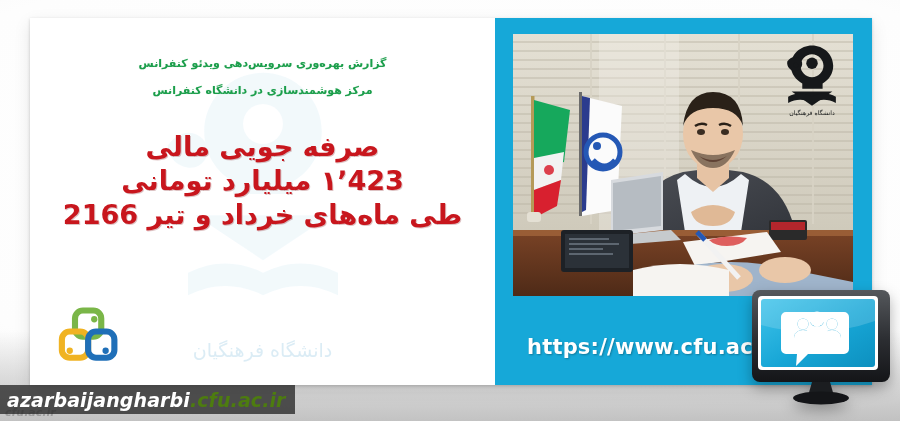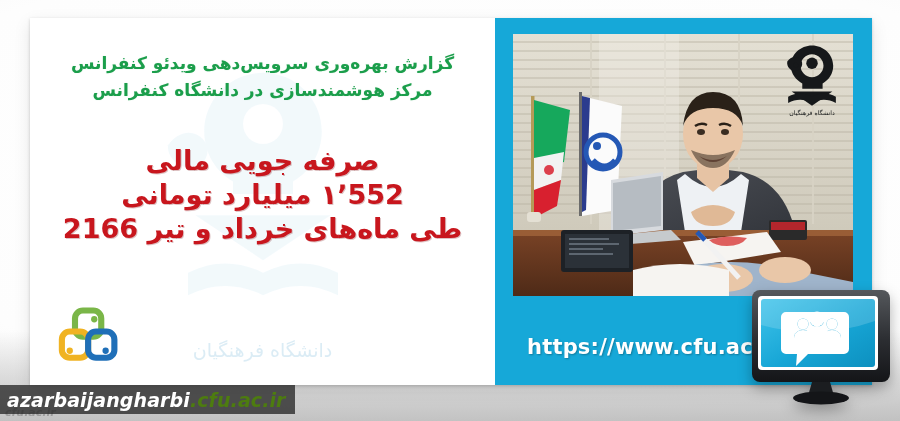--- a/index.html
+++ b/index.html
@@ -42,28 +42,28 @@
   .watermark svg{width:100%;height:100%;display:block;}
   .wm-text{
     position:absolute;left:50%;bottom:24px;transform:translateX(-50%);
     font-size:19px;color:#cfe6f2;opacity:.75;white-space:nowrap;
     direction:rtl;letter-spacing:1px;
   }
 
   .heading{
     position:relative;z-index:2;
     margin-top:32px;width:100%;text-align:center;direction:rtl;
-    color:#1b9e4b;font-weight:bold;font-size:17px;line-height:27px;
+    color:#1b9e4b;font-weight:bold;font-size:11px;line-height:27px;
     text-shadow:0 0 1px rgba(27,158,75,.25);
   }
   .heading div{white-space:nowrap;}
 
   .bigtext{
     position:relative;z-index:2;
-    margin-top:40px;width:100%;text-align:center;direction:rtl;
+    margin-top:26px;width:100%;text-align:center;direction:rtl;
     color:#c8161d;font-weight:bold;font-size:27px;line-height:34px;
     text-shadow:1px 1px 0 rgba(120,10,14,.25);
   }
   .bigtext div{white-space:nowrap;}
 
   
   .squares-logo{
     position:absolute;left:28px;bottom:22px;width:62px;height:56px;z-index:3;
   }
   .squares-logo svg{width:100%;height:100%;display:block;}
@@ -140,21 +140,21 @@
       </div>
       <div class="wm-text">دانشگاه فرهنگیان</div>
 
       <div class="heading">
         <div>گزارش بهره‌وری سرویس‌دهی ویدئو کنفرانس</div>
         <div>مرکز هوشمندسازی در دانشگاه کنفرانس</div>
       </div>
 
       <div class="bigtext">
         <div>صرفه جویی مالی</div>
-        <div>۱٬552 میلیارد تومانی</div>
+        <div>۱٬423 میلیارد تومانی</div>
         <div>طی ماه‌های خرداد و تیر 2166</div>
       </div>
 
       <div class="squares-logo">
         <svg viewBox="0 0 70 64">
           <g fill="none" stroke-width="7">
             <rect x="19" y="4" width="30" height="30" rx="9" stroke="#7ab648"></rect>
             <rect x="4" y="28" width="30" height="30" rx="9" stroke="#f0b323"></rect>
             <rect x="34" y="28" width="30" height="30" rx="9" stroke="#1f6fb8"></rect>
           </g>

